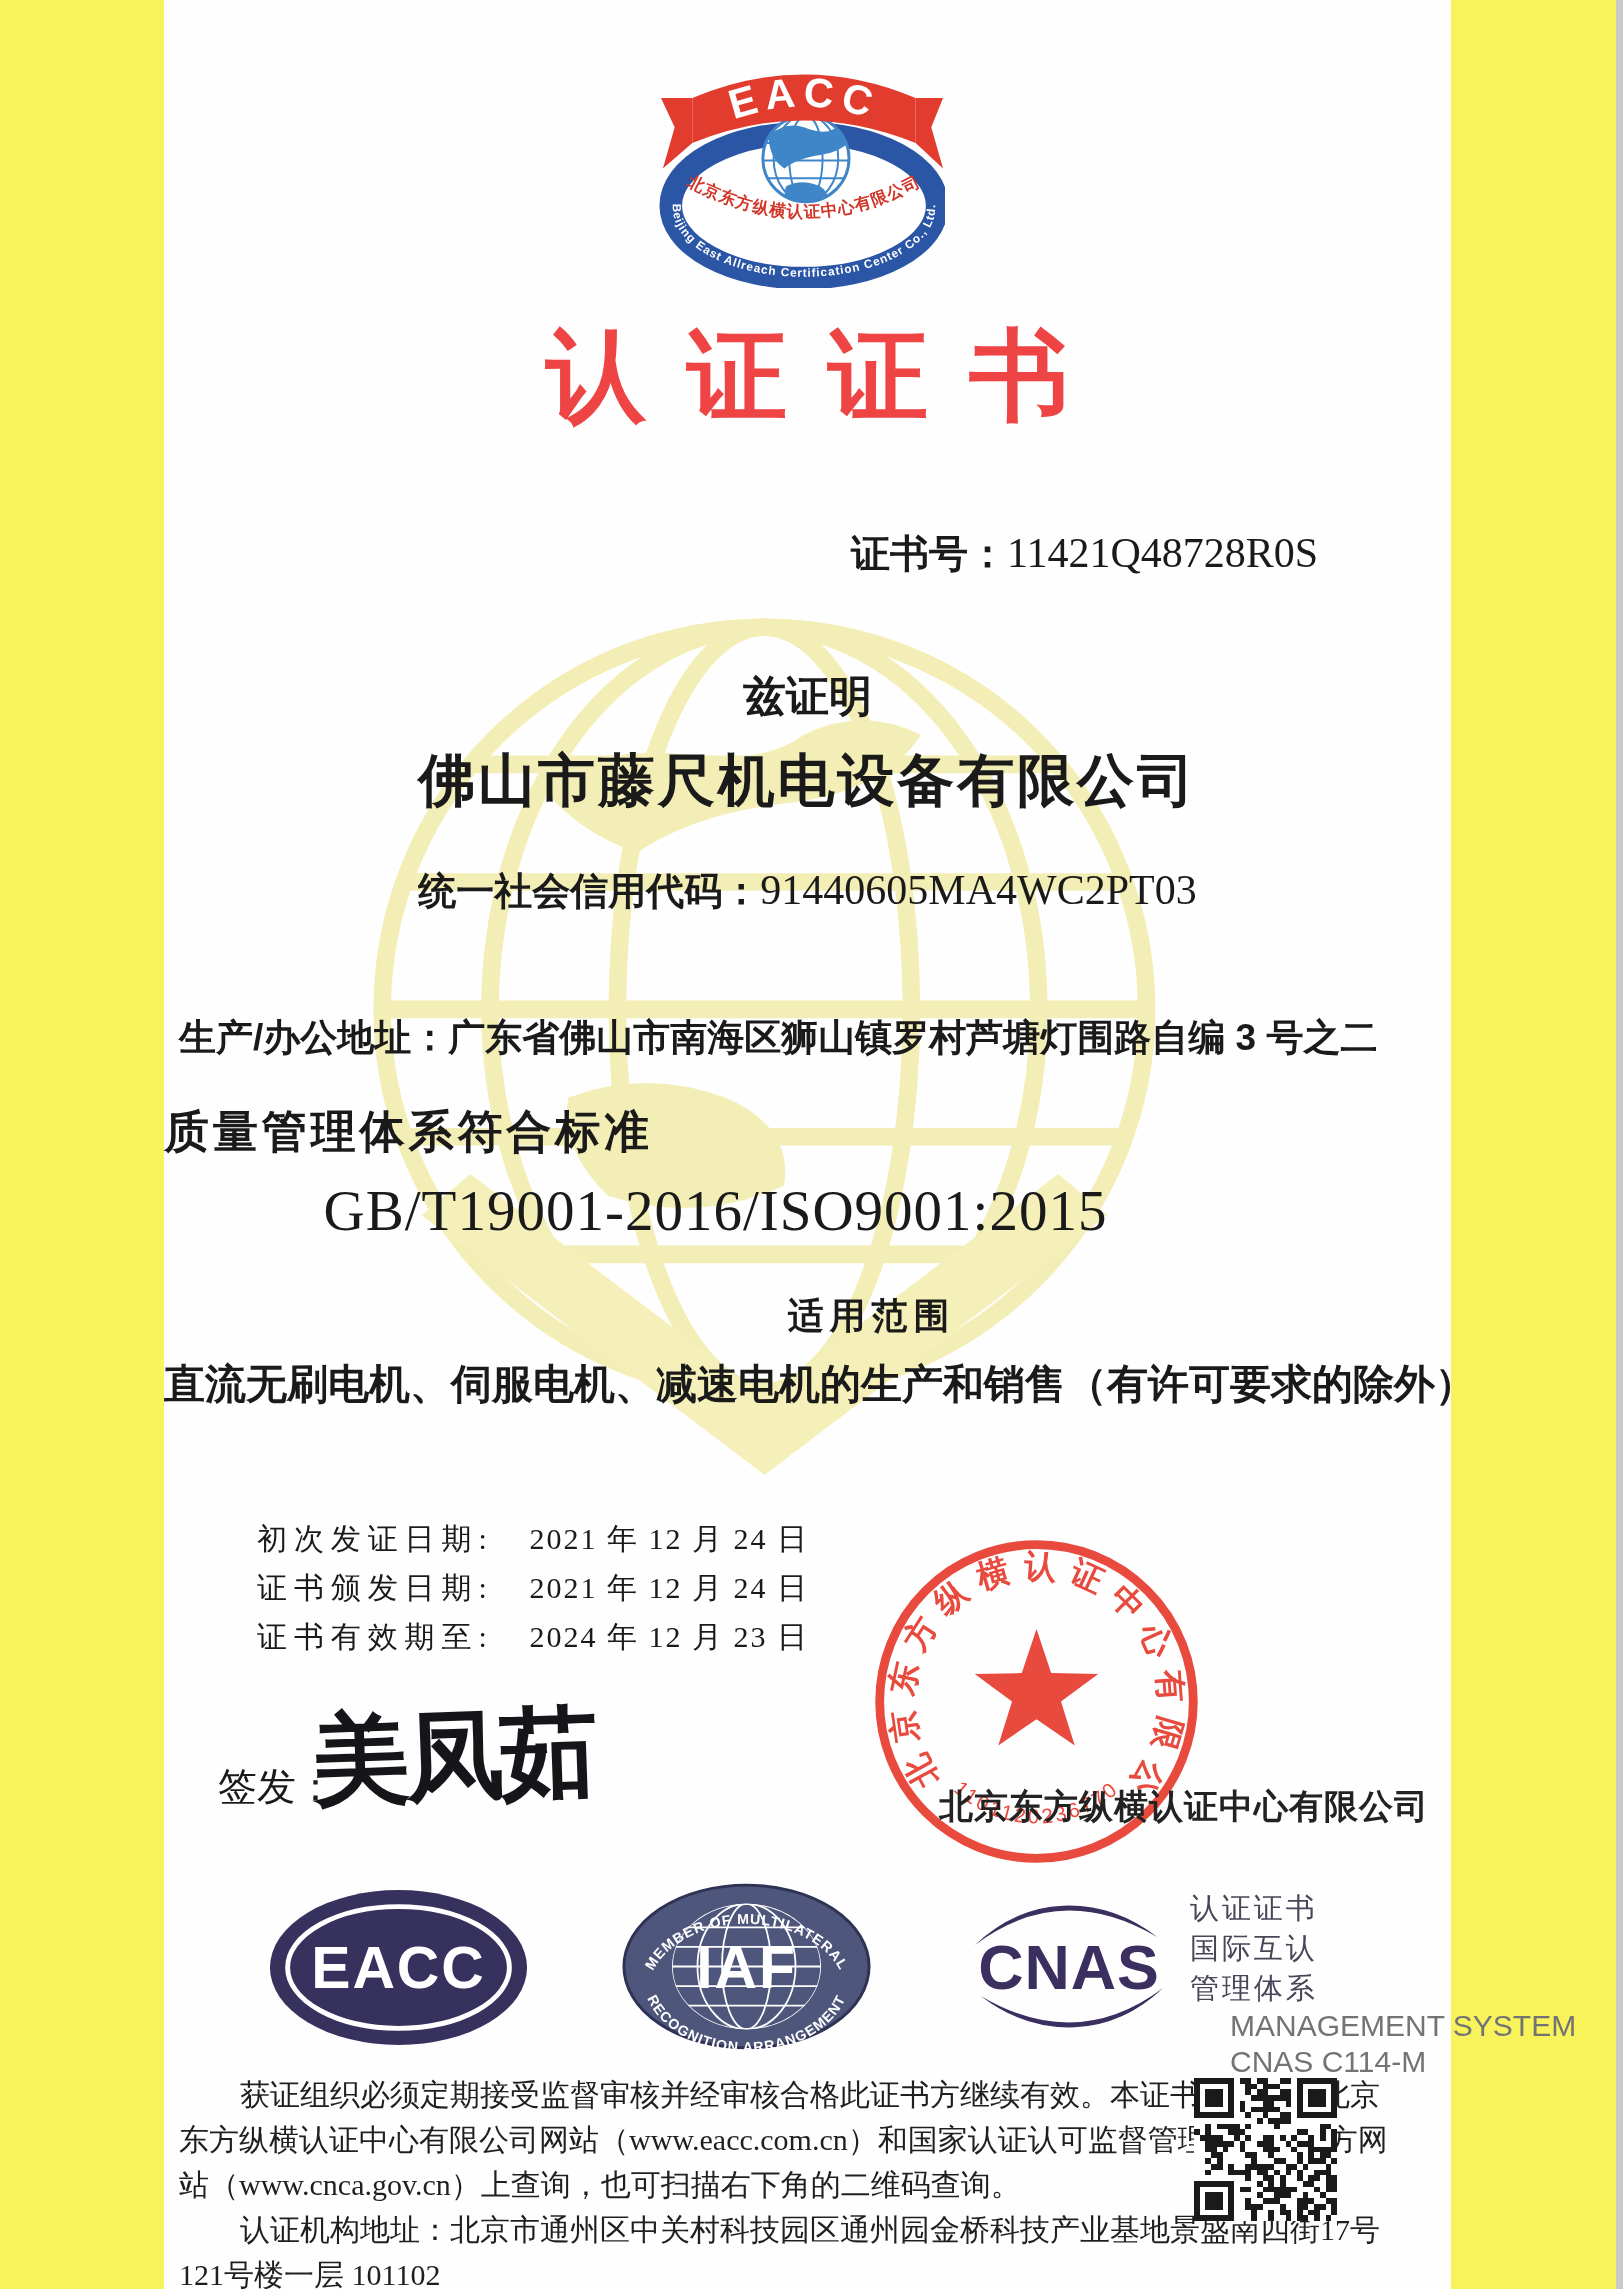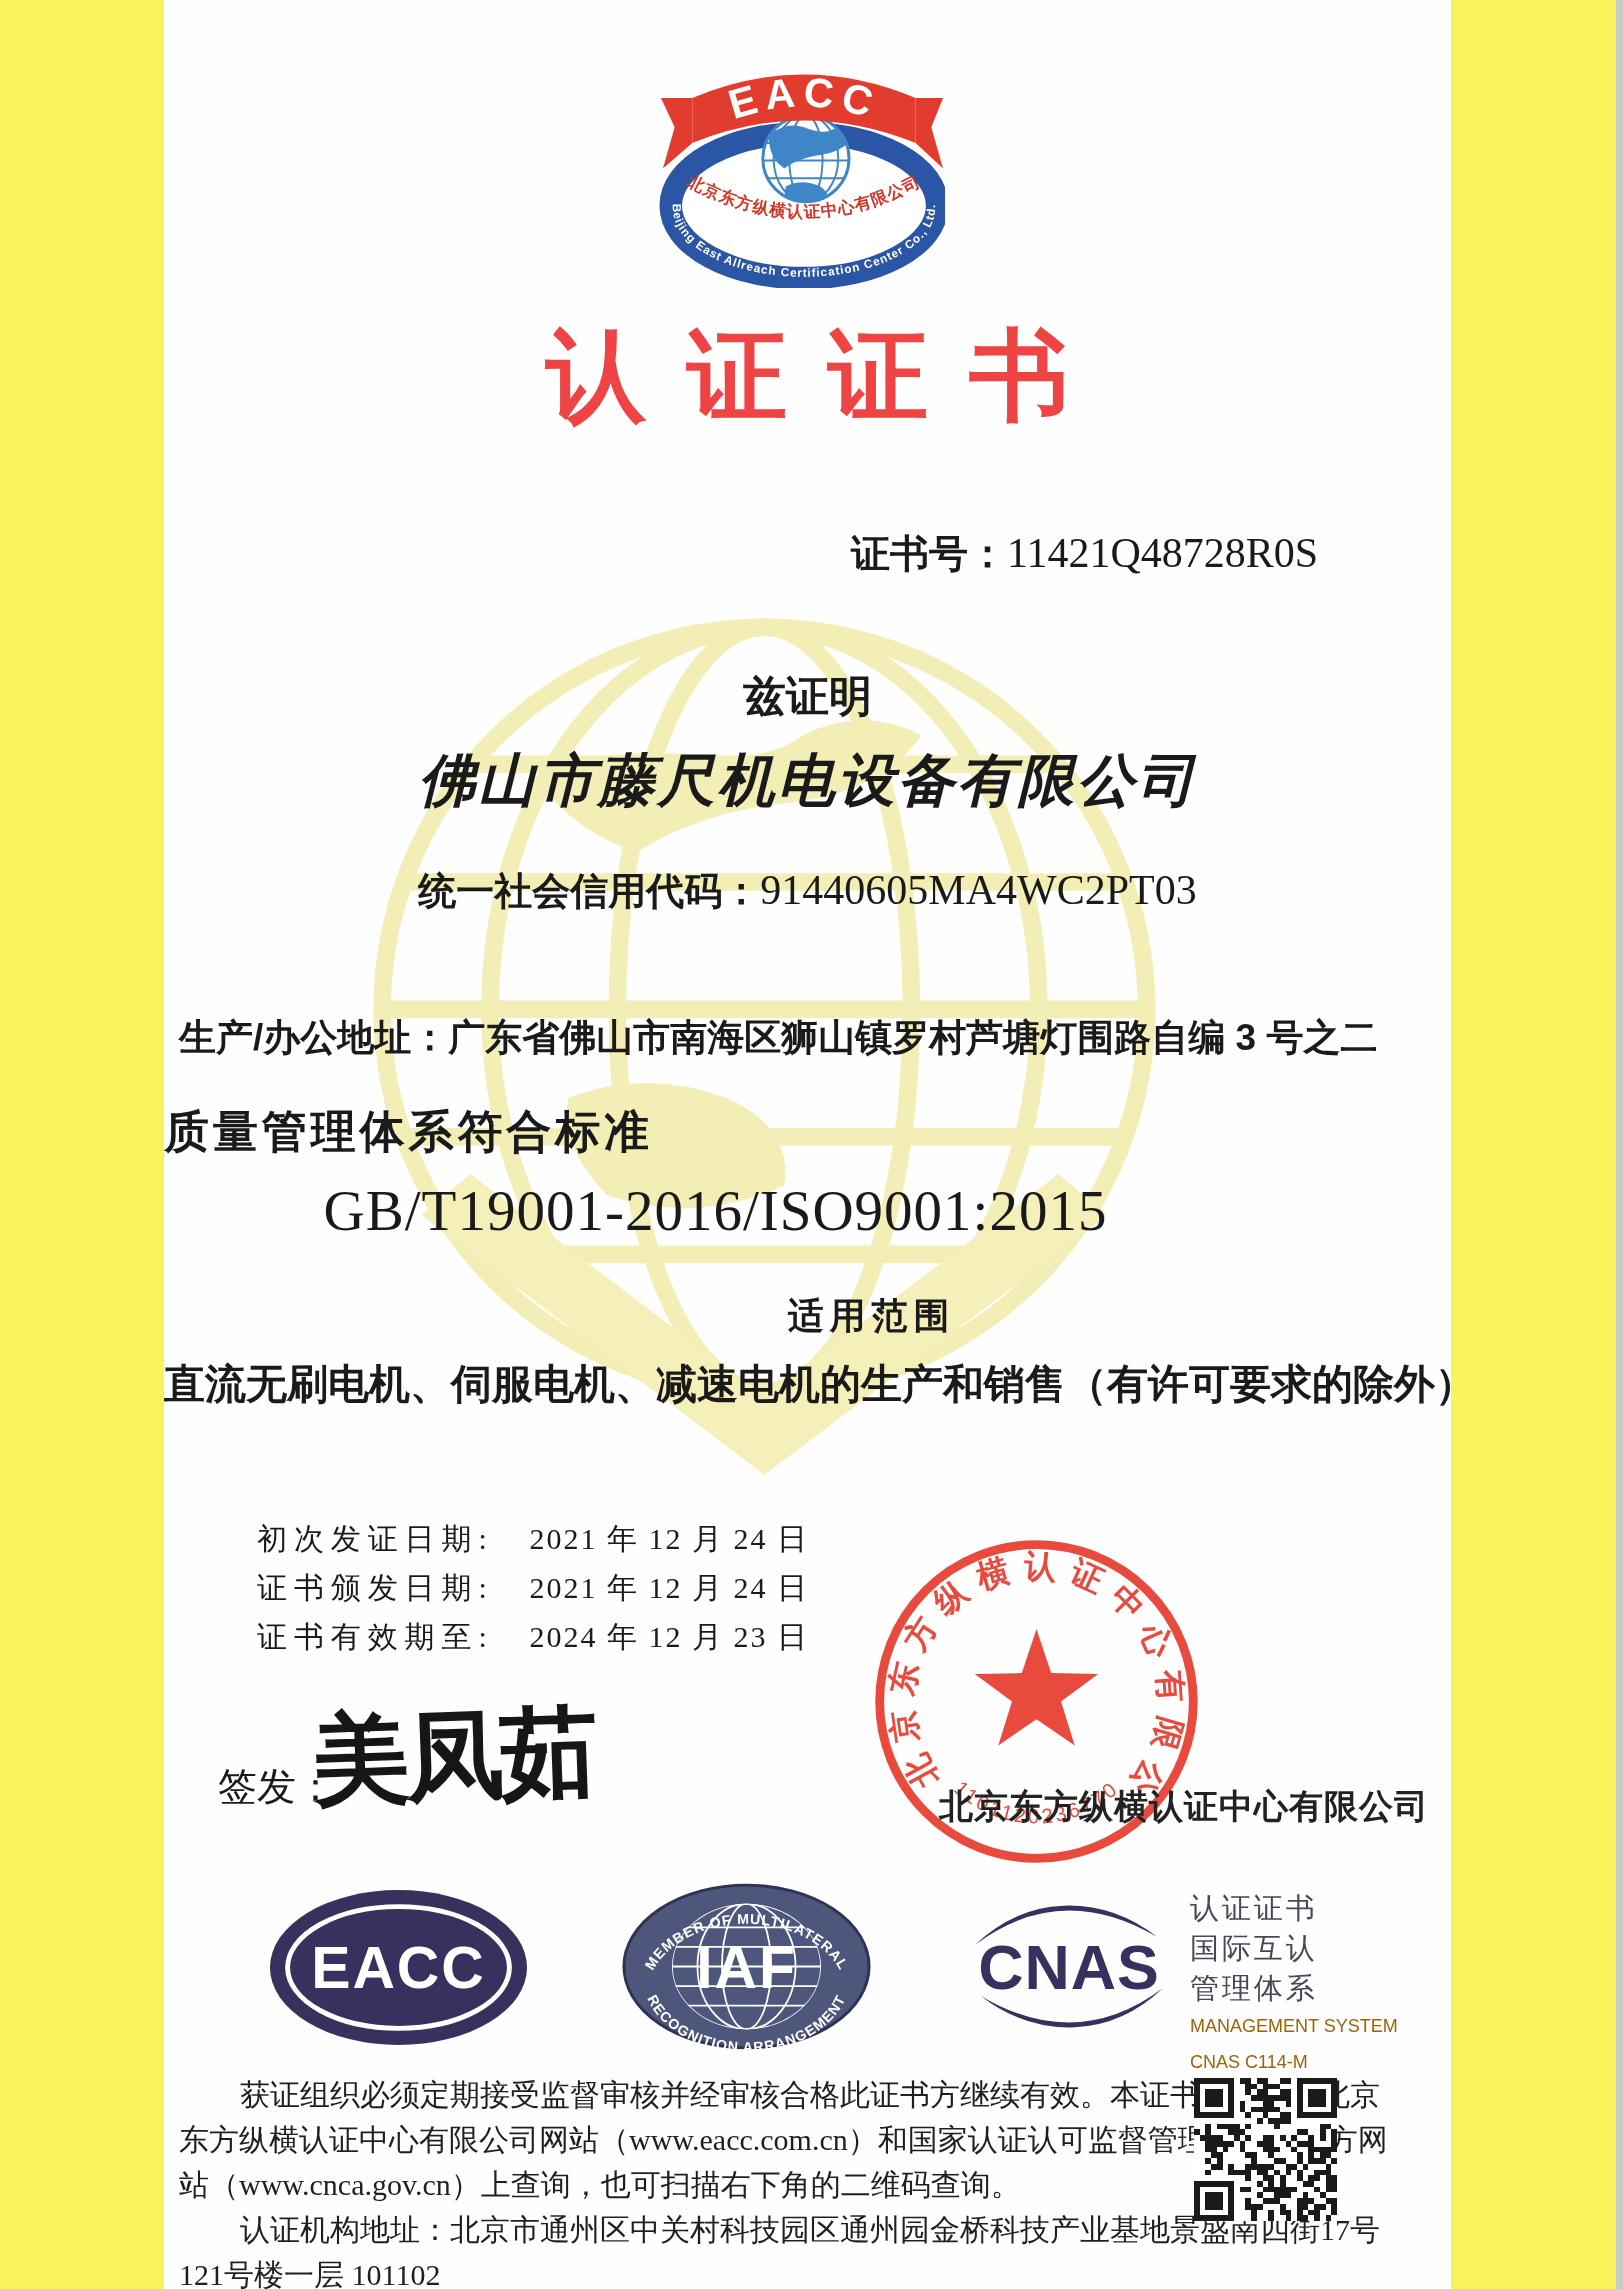--- a/index.html
+++ b/index.html
@@ -11,21 +11,21 @@
   .edge-right{position:absolute;top:0;left:1616px;width:6.9px;height:2290px;background:#c9c9c9;}
   .watermark{position:absolute;left:245px;top:588px;width:1078px;height:980px;opacity:.8;}
   .emblem{position:absolute;left:659px;top:41px;width:286px;height:247px;}
   .doc-title{position:absolute;left:164px;top:320px;width:1287px;text-align:center;
              font-size:100px;font-weight:bold;color:#ef4444;letter-spacing:41px;text-indent:41px;line-height:1.1;}
   .cert-no{position:absolute;left:851px;top:527px;white-space:nowrap;}
   .cert-no .lbl{font-size:39px;font-weight:bold;}
   .cert-no .val{font-family:"Liberation Serif",serif;font-size:42px;}
   .proof{position:absolute;left:164px;top:668px;width:1287px;text-align:center;font-size:43px;font-weight:bold;}
   .company{position:absolute;left:164px;top:743px;width:1287px;text-align:center;
-           font-size:57px;font-weight:bold;letter-spacing:2.9px;white-space:nowrap;font-style:italic;}
+           font-size:57px;font-weight:bold;letter-spacing:2.9px;white-space:nowrap;}
   .credit{position:absolute;left:164px;top:866px;width:1287px;text-align:center;white-space:nowrap;}
   .credit .lbl{font-size:38px;font-weight:bold;}
   .credit .val{font-family:"Liberation Serif",serif;font-size:42px;}
   .addr{position:absolute;left:179px;width:1266px;font-size:37px;font-weight:bold;white-space:nowrap;}
   .addr1{top:953px;} .addr2{top:1013px;}
   .sys-line{position:absolute;left:164px;top:1102px;width:1287px;text-align:left;font-size:45px;font-weight:bold;letter-spacing:3.9px;}
   .standard{position:absolute;left:164px;top:1178px;width:1103px;text-align:center;
             font-family:"Liberation Serif",serif;font-size:57px;letter-spacing:1px;}
   .scope-title{position:absolute;left:164px;top:1292px;width:1415px;text-align:center;font-size:36px;font-weight:bold;letter-spacing:5.9px;}
   .scope-text{position:absolute;left:164px;top:1357px;width:1287px;text-align:center;
@@ -38,21 +38,21 @@
   .signature{position:absolute;left:312px;top:1692px;font-size:98px;font-weight:bold;color:#15151a;
              transform:rotate(-2deg);letter-spacing:-3.9px;white-space:nowrap;}
   .stamp{position:absolute;left:864px;top:1529px;width:345px;height:345px;opacity:.92;}
   .issuer{position:absolute;left:939px;top:1784px;font-family:"Liberation Serif",serif;
           font-size:34px;font-weight:600;letter-spacing:1px;color:#222;white-space:nowrap;}
   .logo-eacc{position:absolute;left:267px;top:1888px;width:263px;height:159px;}
   .logo-iaf{position:absolute;left:621px;top:1882px;width:251px;height:169px;}
   .logo-cnas{position:absolute;left:959px;top:1892px;width:220px;height:149px;}
   .accr{position:absolute;left:1190px;top:1888px;color:#4a4658;}
   .accr .cn{font-size:29px;line-height:40px;letter-spacing:2.9px;}
-  .accr .en{font-size:18px;line-height:36px;color:#a16207;letter-spacing:0;}
+  .accr .en{font-size:30px;line-height:36px;color:#737373;letter-spacing:0;margin-left:40px;}
   .footer{position:absolute;left:179px;top:2072px;width:995px;
           font-family:"Liberation Serif",serif;font-size:30px;line-height:45px;color:#1f1f1f;}
   .footer .line{white-space:nowrap;}
   .footer .indent{padding-left:61px;}
   .qr{position:absolute;left:1194px;top:2078px;width:143px;height:143px;}
 </style>
 </head>
 <body>
 
 <div class="page">

